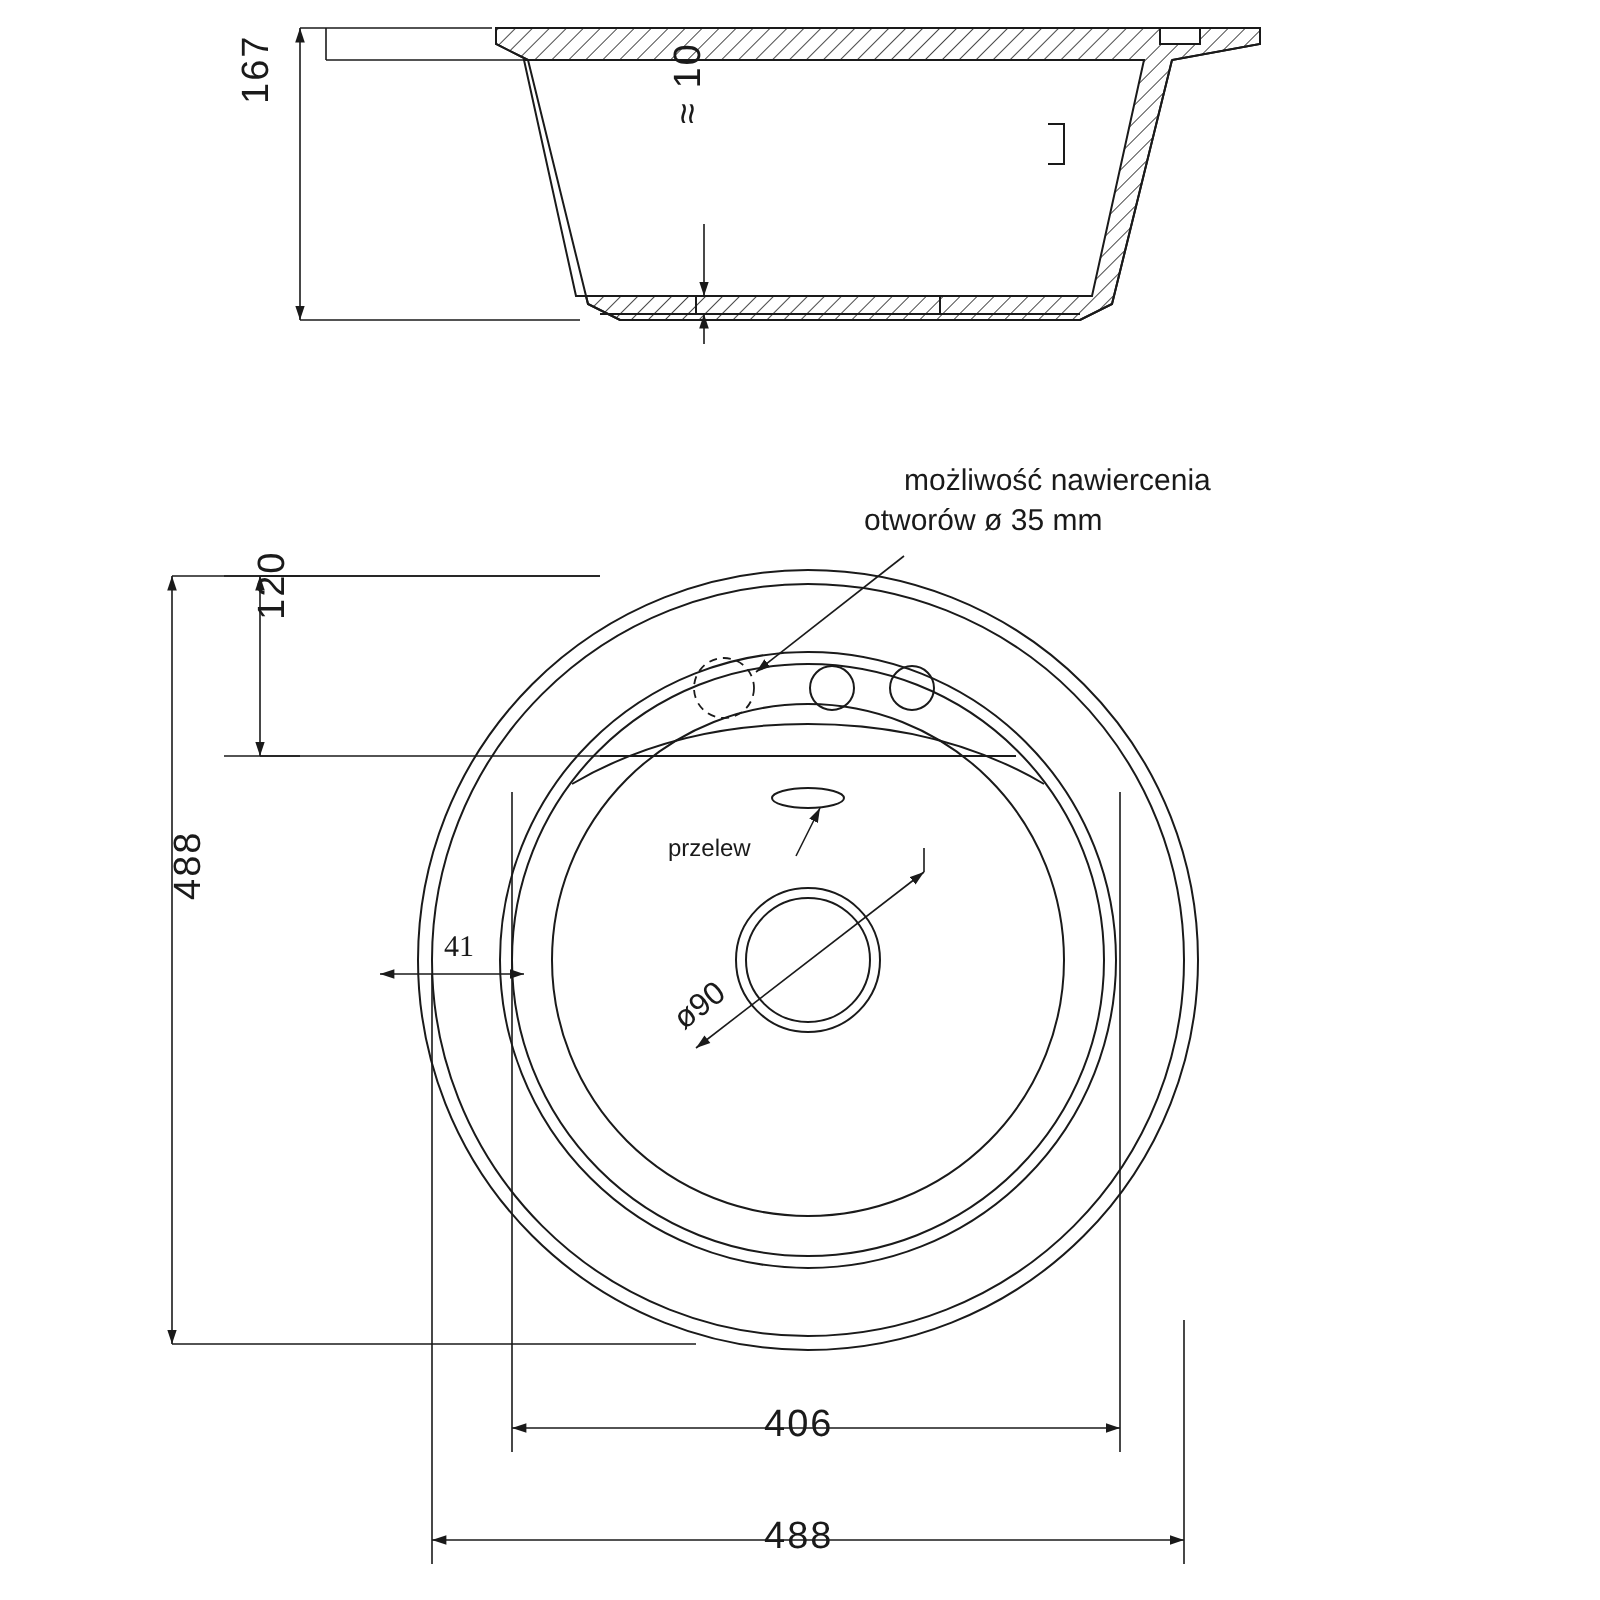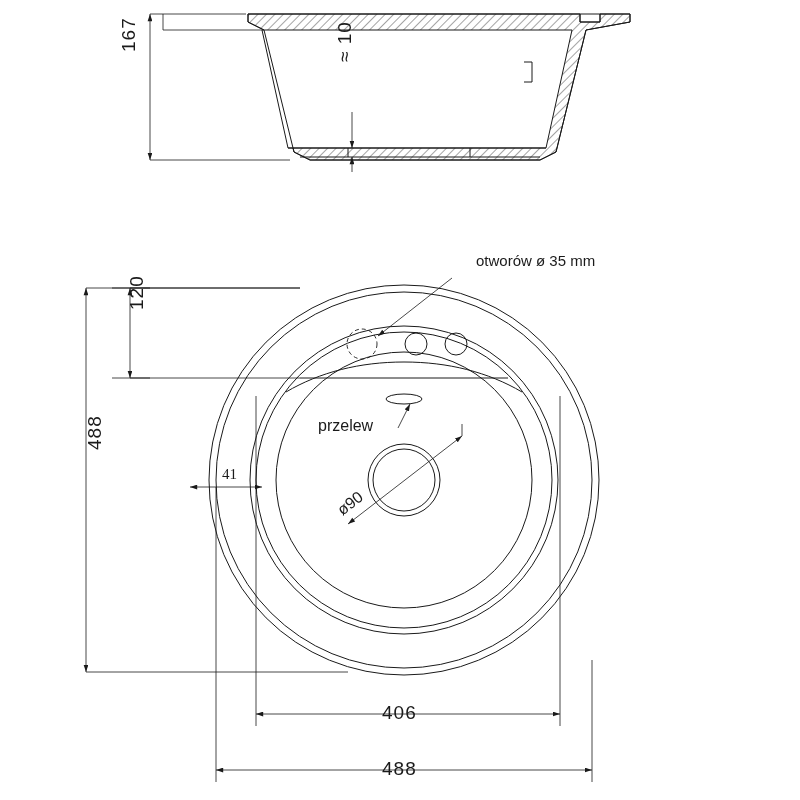--- a/index.html
+++ b/index.html
@@ -171,23 +171,24 @@
       <line class="dim" x1="216" y1="770" x2="592" y2="770" marker-start="url(#arrOut)" marker-end="url(#arrIn)"></line>
       <line class="dim" x1="216" y1="487" x2="216" y2="782"></line>
       <line class="dim" x1="592" y1="660" x2="592" y2="782"></line>
     </g>
   </svg>
 
   <div class="lbl" style="left:118px; top:52px; transform: rotate(-90deg); transform-origin: left top; font-size:19px; letter-spacing:1px;">167</div>
 
   <div class="lbl" style="left:334px; top:62px; transform: rotate(-90deg); transform-origin: left top; font-size:19px; letter-spacing:1px;">≈ 10</div>
 
-  <div class="lbl" style="left:476px; top:252px; font-size:15px;">otworów ø 35 mm</div>
-
-  <div class="lbl" style="left:318px; top:417px; font-size:16px;">przelew</div>
+  <div class="lbl" style="left:452px; top:232px; font-size:15px;">możliwość nawiercenia</div>
+  <div class="lbl" style="left:432px; top:252px; font-size:15px;">otworów ø 35 mm</div>
+
+  <div class="lbl" style="left:334px; top:417px; font-size:12px;">przelew</div>
 
   <div class="lbl" style="left:334px; top:505px; transform: rotate(-38deg); transform-origin: left top; font-size:16px;">ø90</div>
 
   <div class="lbl" style="left:126px; top:310px; transform: rotate(-90deg); transform-origin: left top; font-size:19px; letter-spacing:1px;">120</div>
 
   <div class="lbl" style="left:84px; top:450px; transform: rotate(-90deg); transform-origin: left top; font-size:19px; letter-spacing:1px;">488</div>
 
   <div class="lbl" style="left:222px; top:466px; font-size:15px;font-family:Liberation Serif, serif;">41</div>
 
   <div class="lbl" style="left:382px; top:702px; font-size:19px; letter-spacing:1px;text-align:right;">406</div>

